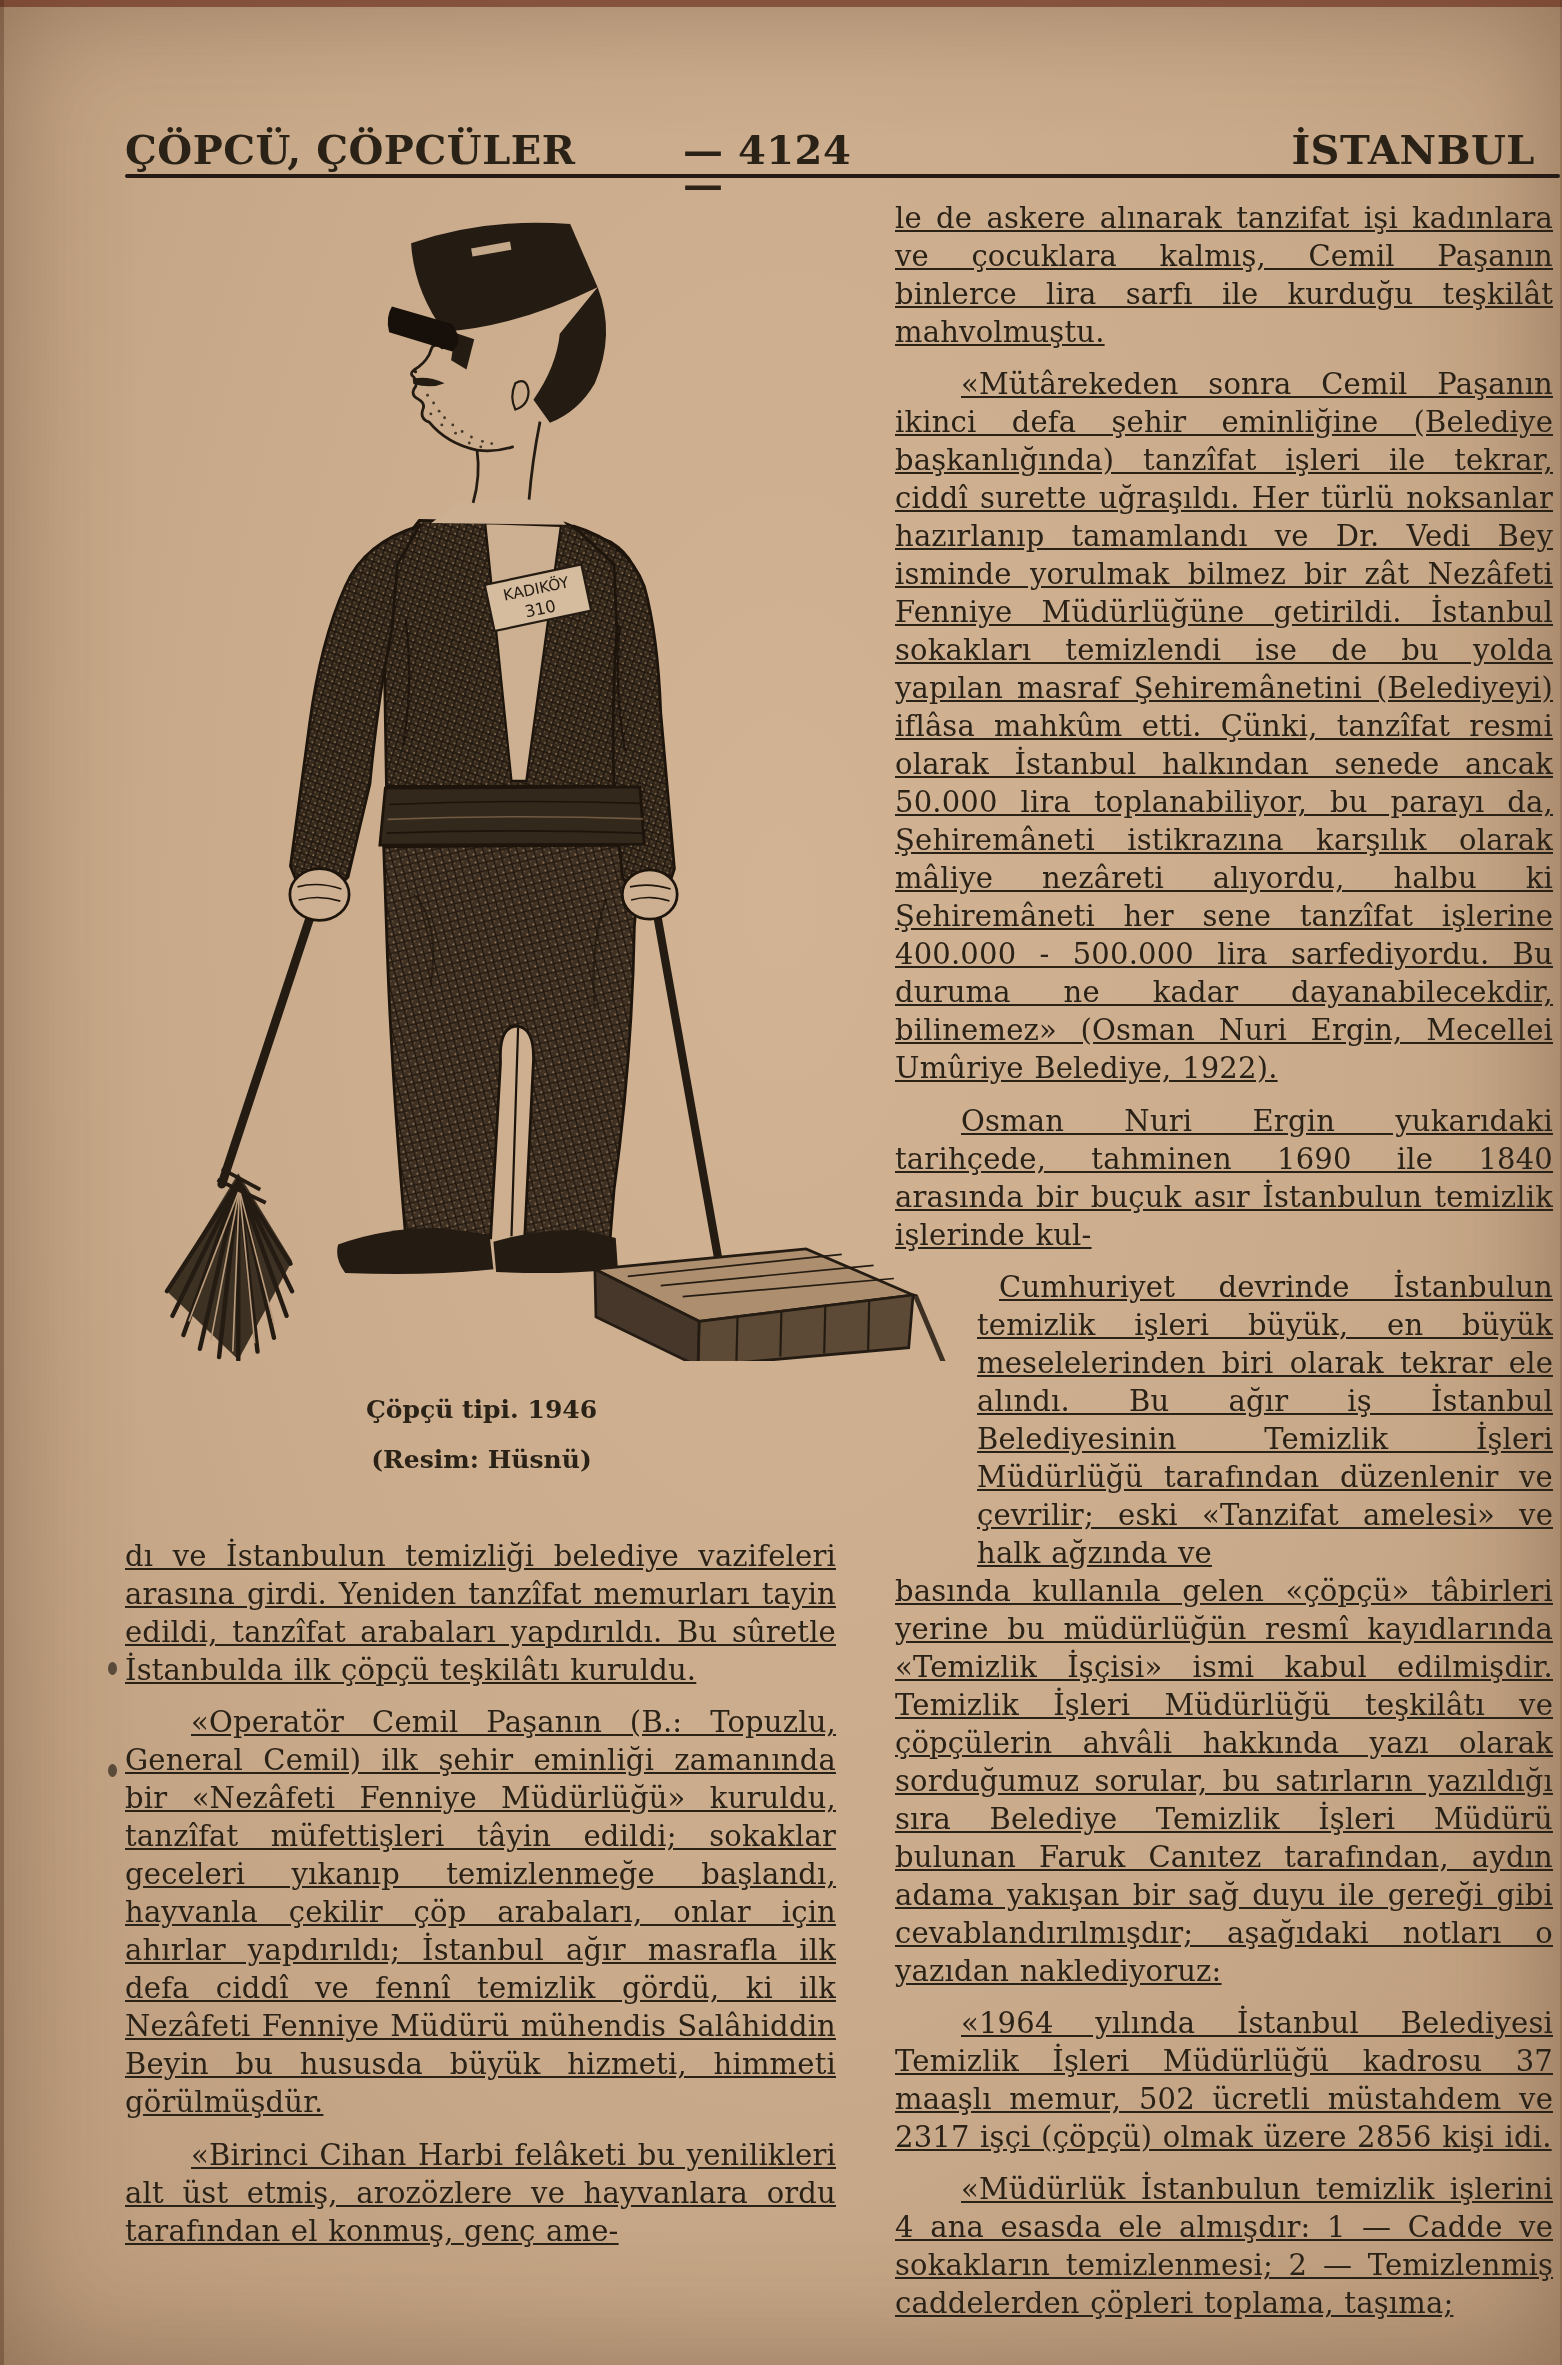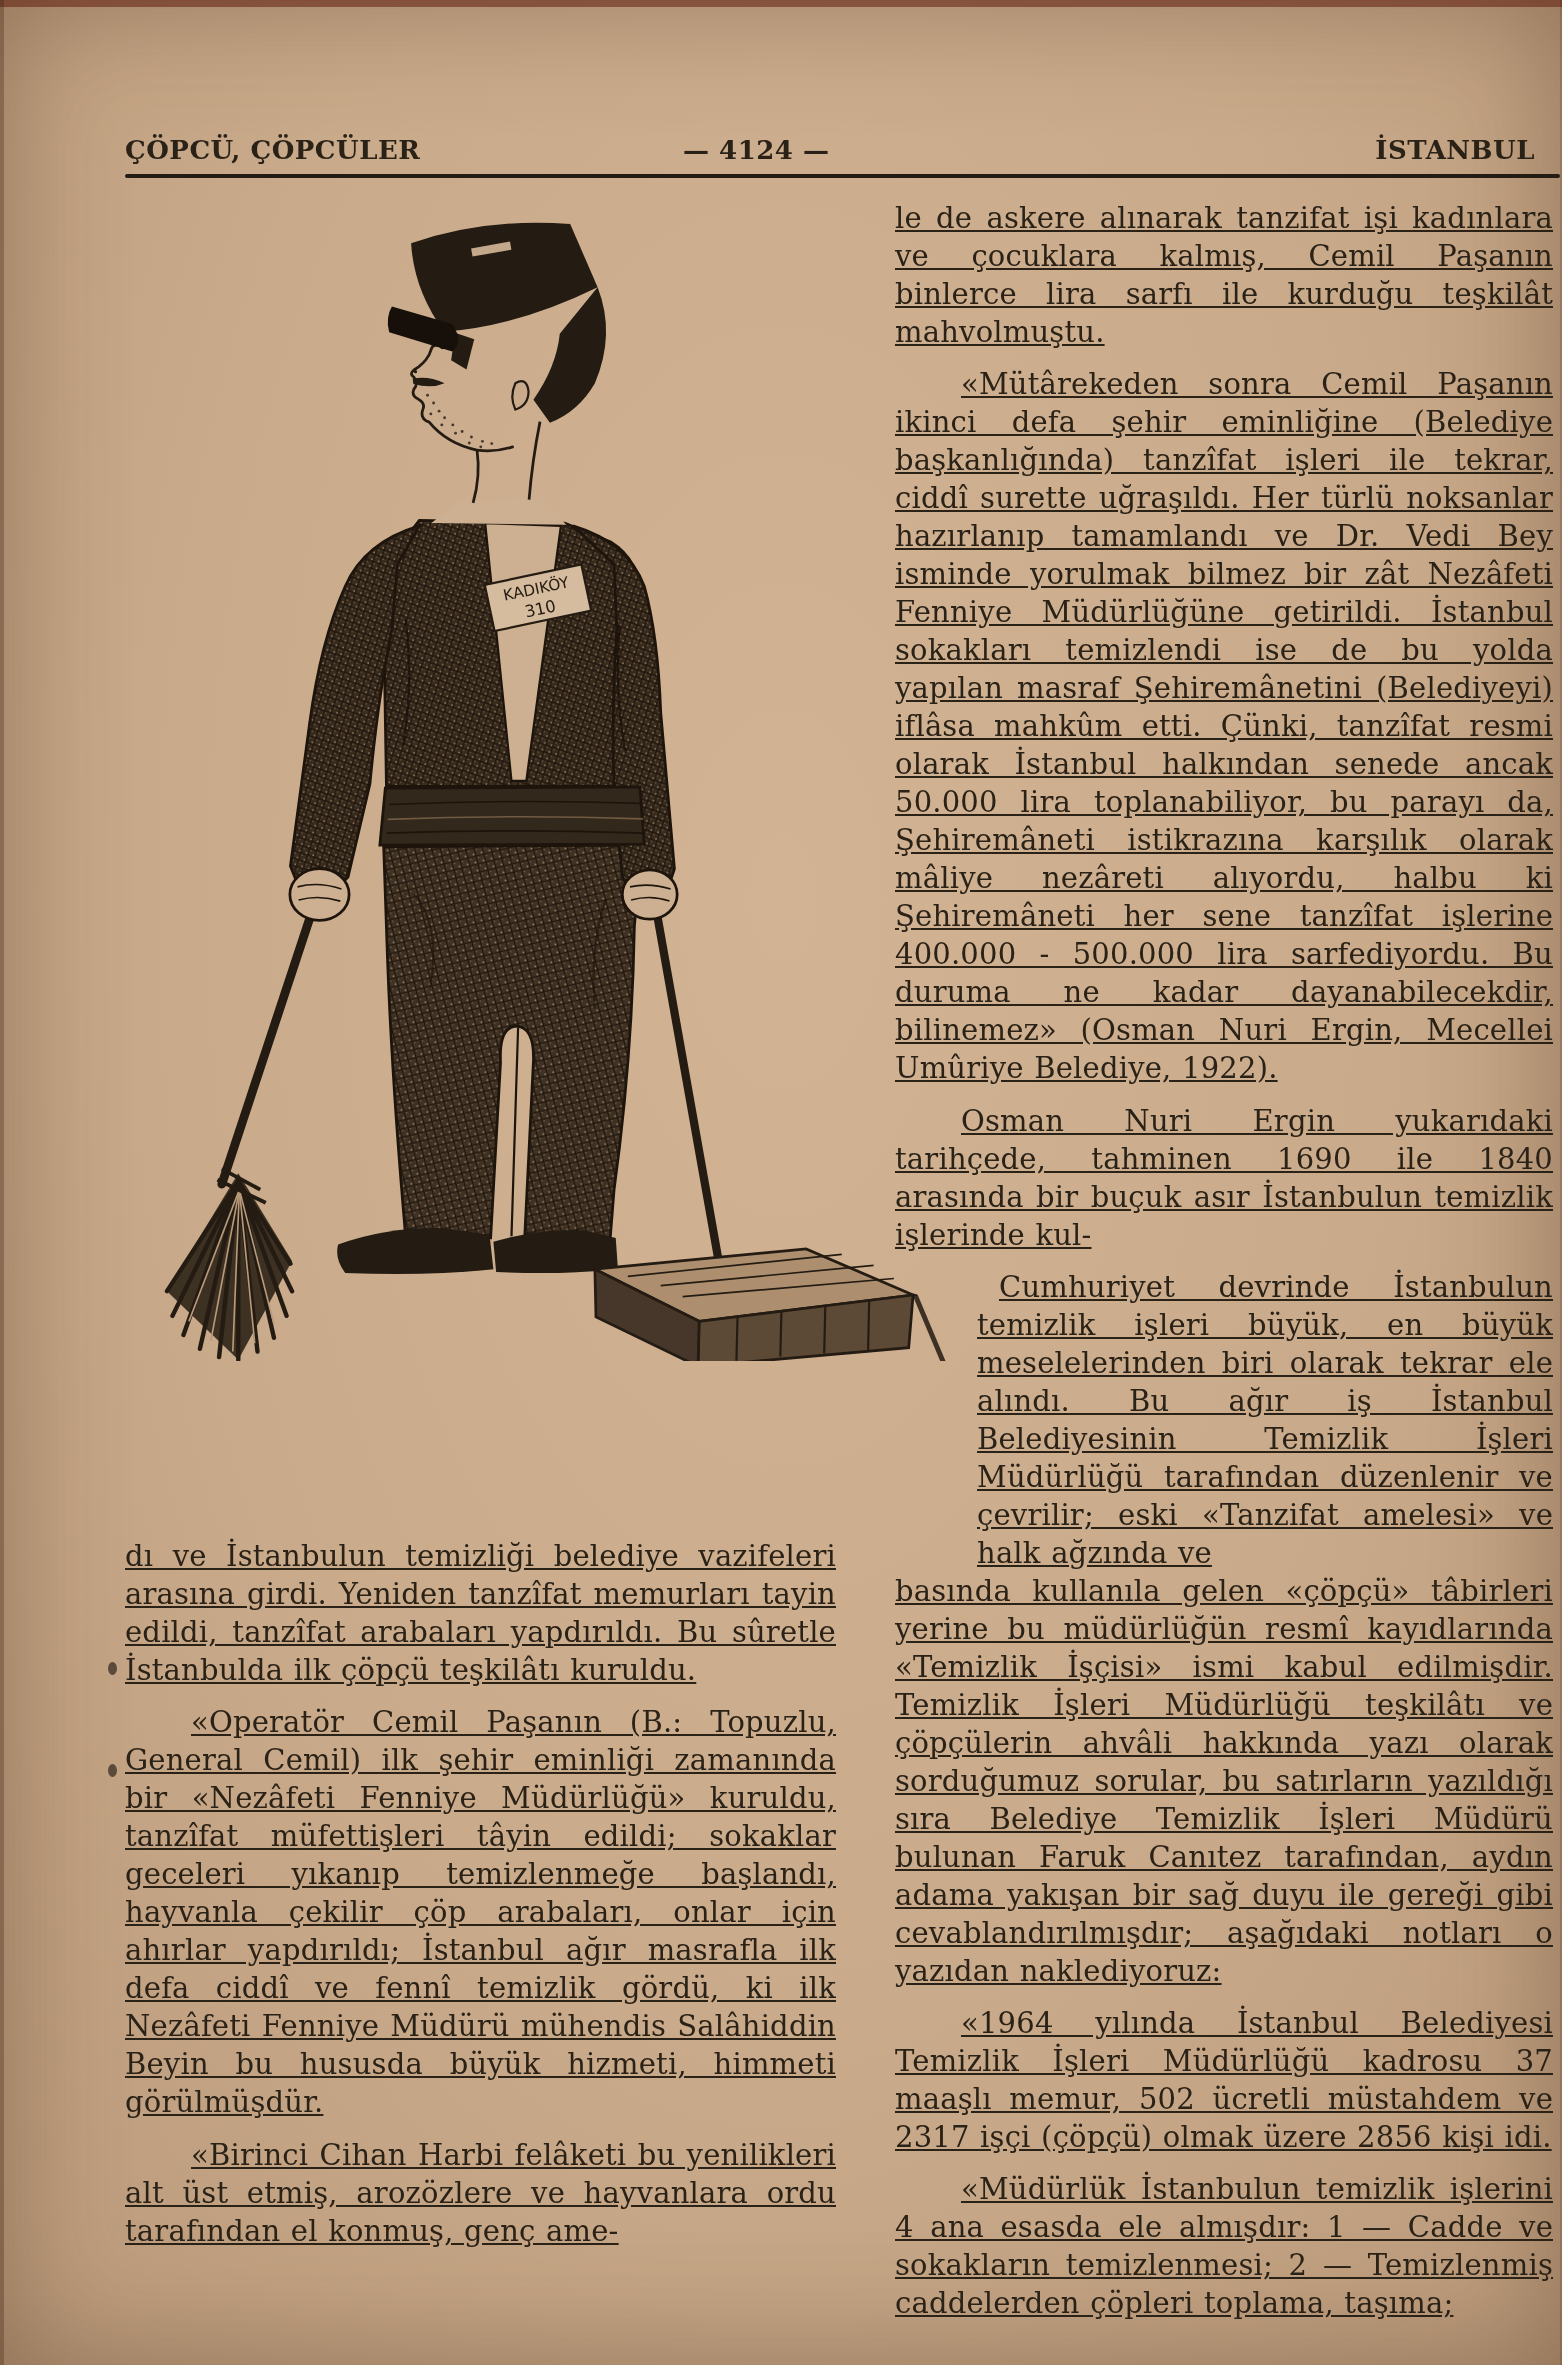--- a/index.html
+++ b/index.html
@@ -13,21 +13,21 @@
     font-family:"DejaVu Serif","Liberation Serif",serif;
     color:#2b2217;
     overflow:hidden;
   }
   .edge-top{position:absolute;top:0;left:0;right:0;height:6.6px;background:rgba(96,30,16,.55);}
   .edge-left{position:absolute;top:0;left:0;bottom:0;width:4.4px;background:rgba(60,32,18,.30);}
   .edge-right{position:absolute;top:0;right:0;bottom:0;width:3.3px;background:rgba(60,32,18,.18);}
 
   .header-row{
     position:absolute;left:125px;top:133px;width:1422px;height:38px;
-    font-weight:bold;font-size:26px;line-height:34px;letter-spacing:0.5px;
+    font-weight:bold;font-size:40px;line-height:34px;letter-spacing:0.5px;
   }
   .h-left{position:absolute;left:0;top:0;}
   .h-center{position:absolute;left:558px;width:219px;text-align:left;top:0;font-weight:bold;}
   .h-right{position:absolute;right:12px;top:0;text-align:right;}
   .rule{
     position:absolute;left:125px;top:174px;width:1435px;height:4.4px;
     background:#241c14;border-radius:2.2px;
   }
 
   .figure{position:absolute;left:156px;top:202px;width:790px;height:1159px;}
@@ -203,20 +203,24 @@
         <path d="M860,1958 L1250,1918 M920,1975 L1308,1938 M960,1995 L1345,1962" stroke="#241b12" stroke-width="3" fill="none"></path>
         <path d="M990,2040 L1380,1992 L1372,2088 L988,2122 Z" fill="#5d4a36" stroke="#241b12" stroke-width="5"></path>
         <path d="M1060,2032 L1058,2112 M1140,2022 L1138,2104 M1220,2012 L1218,2098 M1300,2002 L1298,2092" stroke="#241b12" stroke-width="4" fill="none"></path>
         <path d="M800,1945 L990,2040 L988,2122 L802,2032 Z" fill="#46372a" stroke="#241b12" stroke-width="5"></path>
       </g>
 
       <line x1="1385" y1="1995" x2="1440" y2="2126" stroke="#241b12" stroke-width="9" stroke-linecap="round" opacity=".85"></line>
     </svg>
   </div>
 
+  <div class="caption">
+    <div>Çöpçü tipi. 1946</div>
+    <div>(Resim: Hüsnü)</div>
+  </div>
 
   <div class="col col-left">
     <p>dı ve İstanbulun temizliği belediye vazifeleri arasına girdi. Yeniden tanzîfat memurları tayin edildi, tanzîfat arabaları yapdırıldı. Bu sûretle İstanbulda ilk çöpçü teşkilâtı kuruldu.</p>
     <p class="gap fi">«Operatör Cemil Paşanın (B.: Topuzlu, General Cemil) ilk şehir eminliği zamanında bir «Nezâfeti Fenniye Müdürlüğü» kuruldu, tanzîfat müfettişleri tâyin edildi; sokaklar geceleri yıkanıp temizlenmeğe başlandı, hayvanla çekilir çöp arabaları, onlar için ahırlar yapdırıldı; İstanbul ağır masrafla ilk defa ciddî ve fennî temizlik gördü, ki ilk Nezâfeti Fenniye Müdürü mühendis Salâhiddin Beyin bu hususda büyük hizmeti, himmeti görülmüşdür.</p>
     <p class="gap fi">«Birinci Cihan Harbi felâketi bu yenilikleri alt üst etmiş, arozözlere ve hayvanlara ordu tarafından el konmuş, genç ame-</p>
   </div>
 
   <div class="col col-right">
     <p>le de askere alınarak tanzifat işi kadınlara ve çocuklara kalmış, Cemil Paşanın binlerce lira sarfı ile kurduğu teşkilât mahvolmuştu.</p>
     <p class="gap fi">«Mütârekeden sonra Cemil Paşanın ikinci defa şehir eminliğine (Belediye başkanlığında) tanzîfat işleri ile tekrar, ciddî surette uğraşıldı. Her türlü noksanlar hazırlanıp tamamlandı ve Dr. Vedi Bey isminde yorulmak bilmez bir zât Nezâfeti Fenniye Müdürlüğüne getirildi. İstanbul sokakları temizlendi ise de bu yolda yapılan masraf Şehiremânetini (Belediyeyi) iflâsa mahkûm etti. Çünki, tanzîfat resmi olarak İstanbul halkından senede ancak 50.000 lira toplanabiliyor, bu parayı da, Şehiremâneti istikrazına karşılık olarak mâliye nezâreti alıyordu, halbu ki Şehiremâneti her sene tanzîfat işlerine 400.000 - 500.000 lira sarfediyordu. Bu duruma ne kadar dayanabilecekdir, bilinemez» (Osman Nuri Ergin, Mecellei Umûriye Belediye, 1922).</p>

